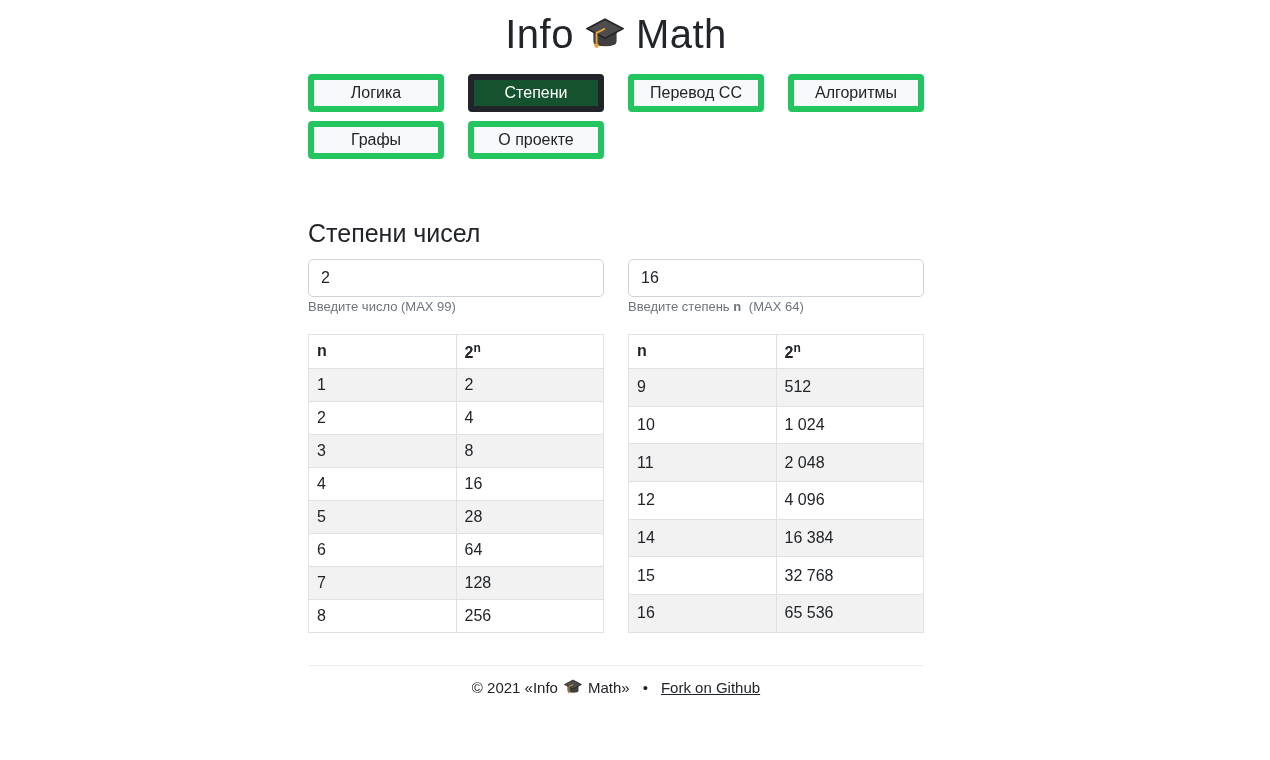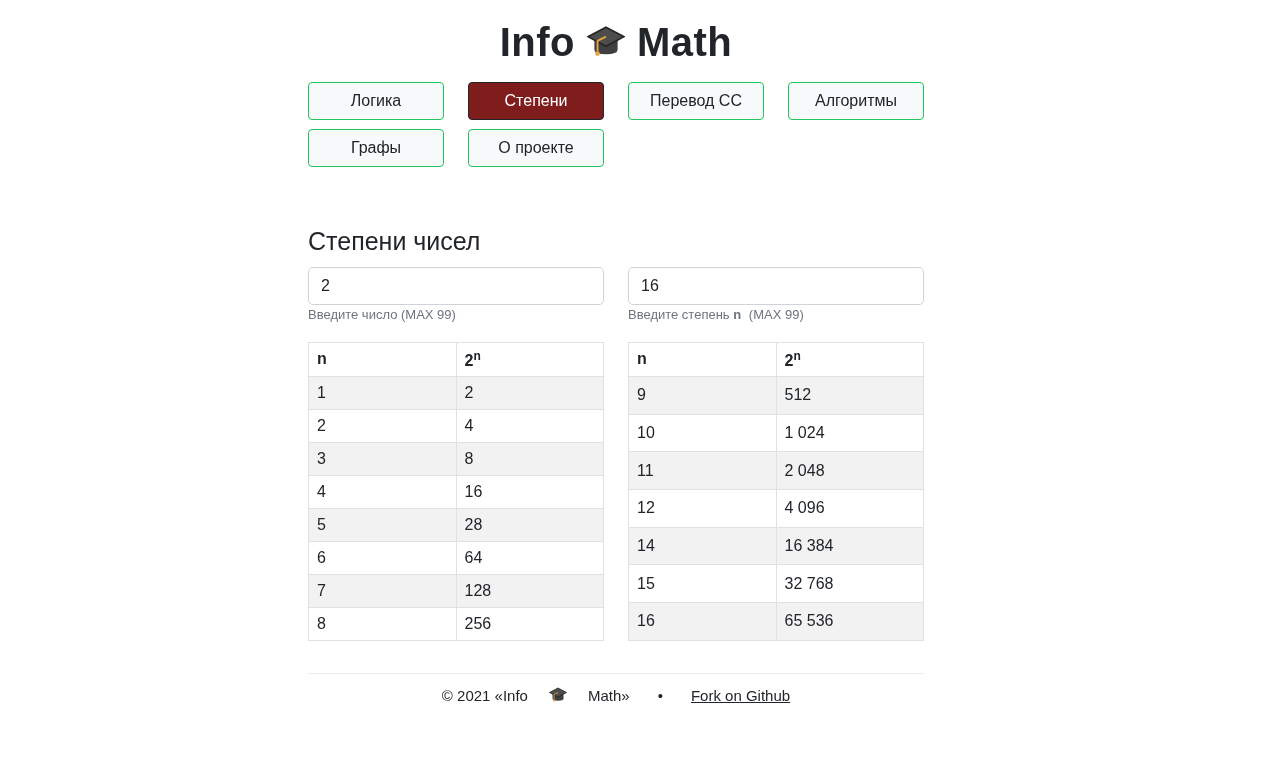--- a/index.html
+++ b/index.html
@@ -12,54 +12,54 @@
     font-family: "Liberation Sans", "DejaVu Sans", sans-serif;
     overflow: hidden;
   }
   .page {
     width: 616px;
     margin-left: 308px;
     padding-top: 2px;
   }
   
   .app-title {
-    margin: 16px;
+    margin: 8px;
     font-size: 40px;
-    font-weight: 700;
+    font-weight: 400;
     line-height: 48px;
     display: flex;
     align-items: center;
     justify-content: center;
     gap: 12px;
     letter-spacing: 0.5px;
     text-align: right;
   }
   .cap-icon { width: 38px; height: 34px; display: inline-block; }
   .cap-icon-small { width: 18px; height: 16px; display: inline-block; vertical-align: -3px; }
 
   
   .nav-grid {
     margin-top: 16px;
     display: grid;
     grid-template-columns: repeat(4, 1fr);
     gap: 9px 24px;
   }
   .nav-btn {
     height: 38px;
-    border: 1px solid #22c55e;
+    border: 6px solid #22c55e;
     border-radius: 4px;
     background: #f8f9fa;
     color: #212529;
     font-family: inherit;
     font-size: 16px;
     cursor: pointer;
     padding: 0;
   }
   .nav-btn.active {
-    background: #7f1d1d;
+    background: #14532d;
     border-color: #212529;
     color: #ffffff;
   }
 
   
   .section-title {
     margin: 61px 0 11px 0;
     font-size: 25px;
     font-weight: 400;
     line-height: 1.1;
@@ -114,21 +114,21 @@
     margin: 32px 0 0 0;
   }
   .footer {
     margin-top: 13px;
     text-align: center;
     font-size: 15px;
     color: #212529;
     display: flex;
     align-items: center;
     justify-content: center;
-    gap: 21px;
+    gap: 6px;
   }
   .footer .dot-sep { margin: 0 7px; }
   .footer a {
     color: #212529;
     text-decoration: underline;
     cursor: pointer;
     text-align: right;
   }
 </style>
 </head>
@@ -170,21 +170,21 @@
     <div class="inputs-row">
       <div class="field">
         <input class="text-input" type="text" value="2" style="">
         <div class="hint">Введите число (MAX 99)</div>
       </div>
       <div class="field">
         <input class="text-input" type="text" value="16" style="">
         <div class="hint">
           <span>Введите степень</span>
           <span class="hint-bold">n</span>
-          <span class="hint-suffix">(MAX 99)</span>
+          <span class="hint-suffix">(MAX 64)</span>
         </div>
       </div>
     </div>
 
     <div class="tables-row">
       <table class="power-table">
         <thead>
           <tr>
             <th>n</th>
             <th><span>2</span><sup>n</sup></th>

